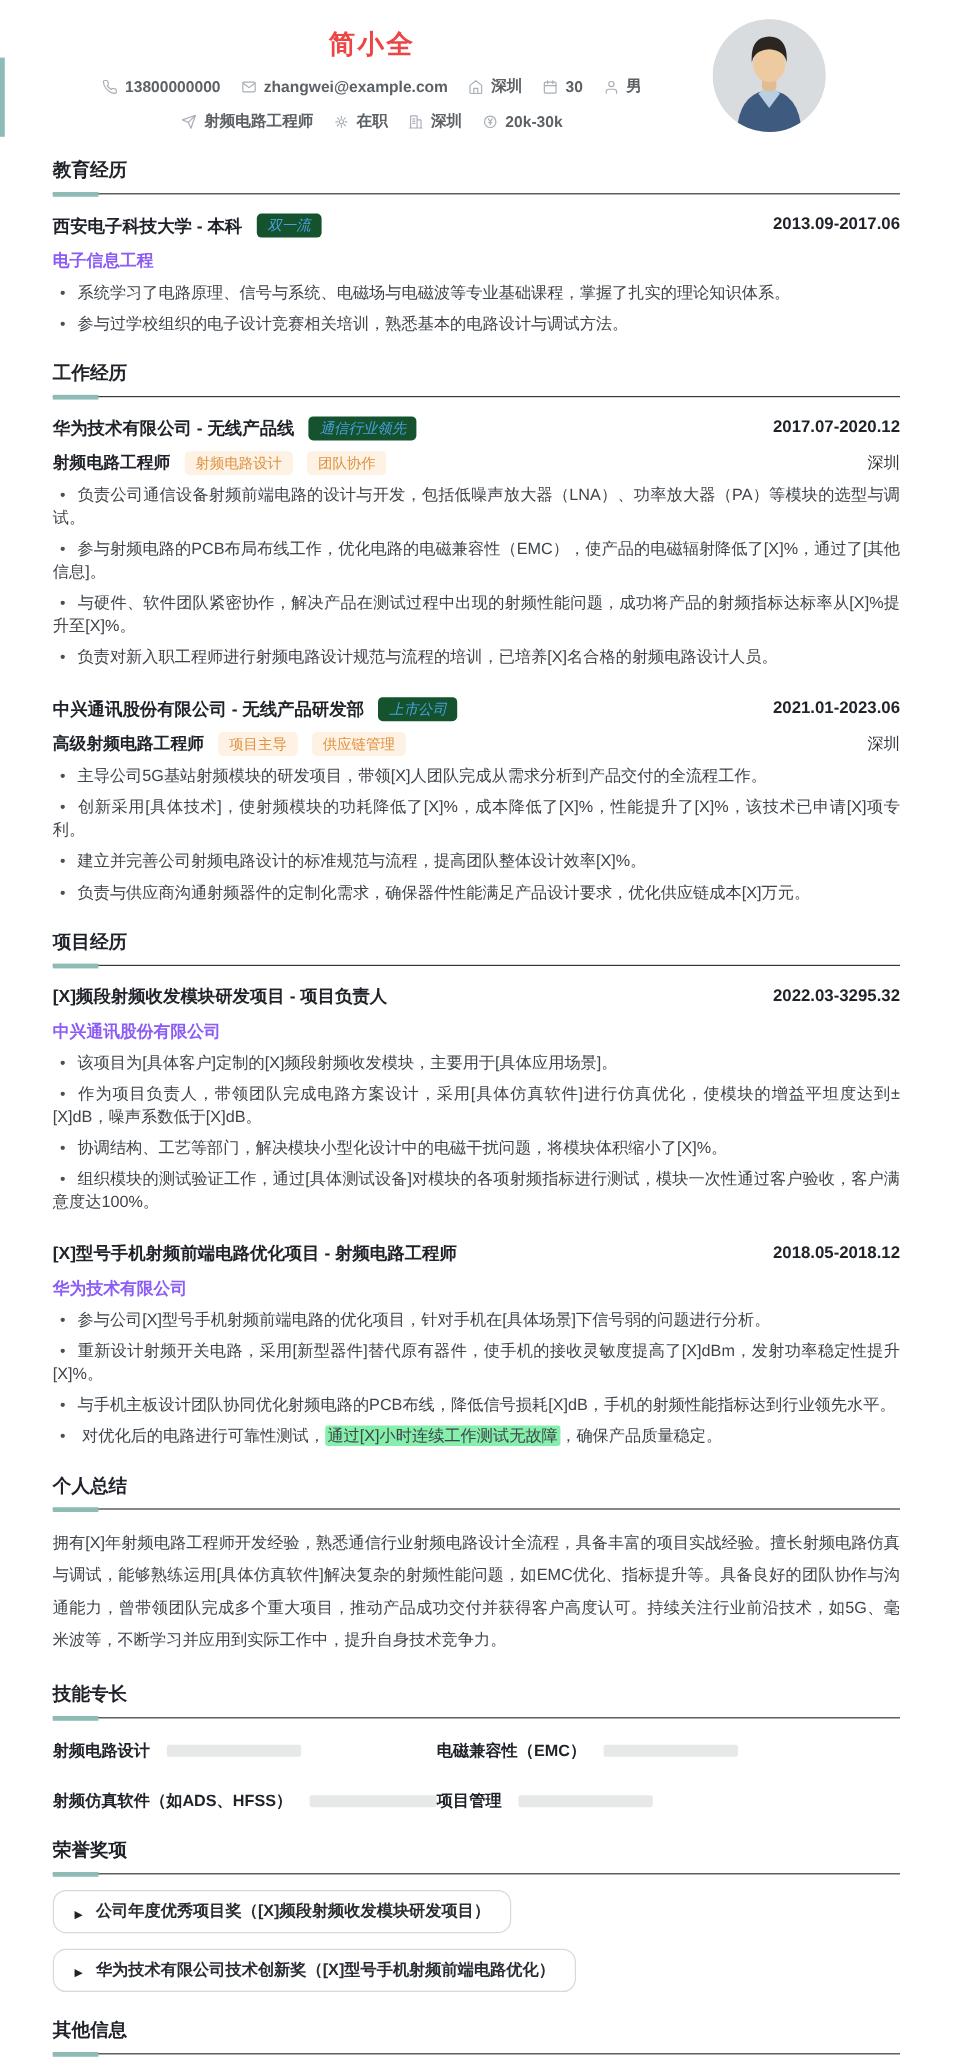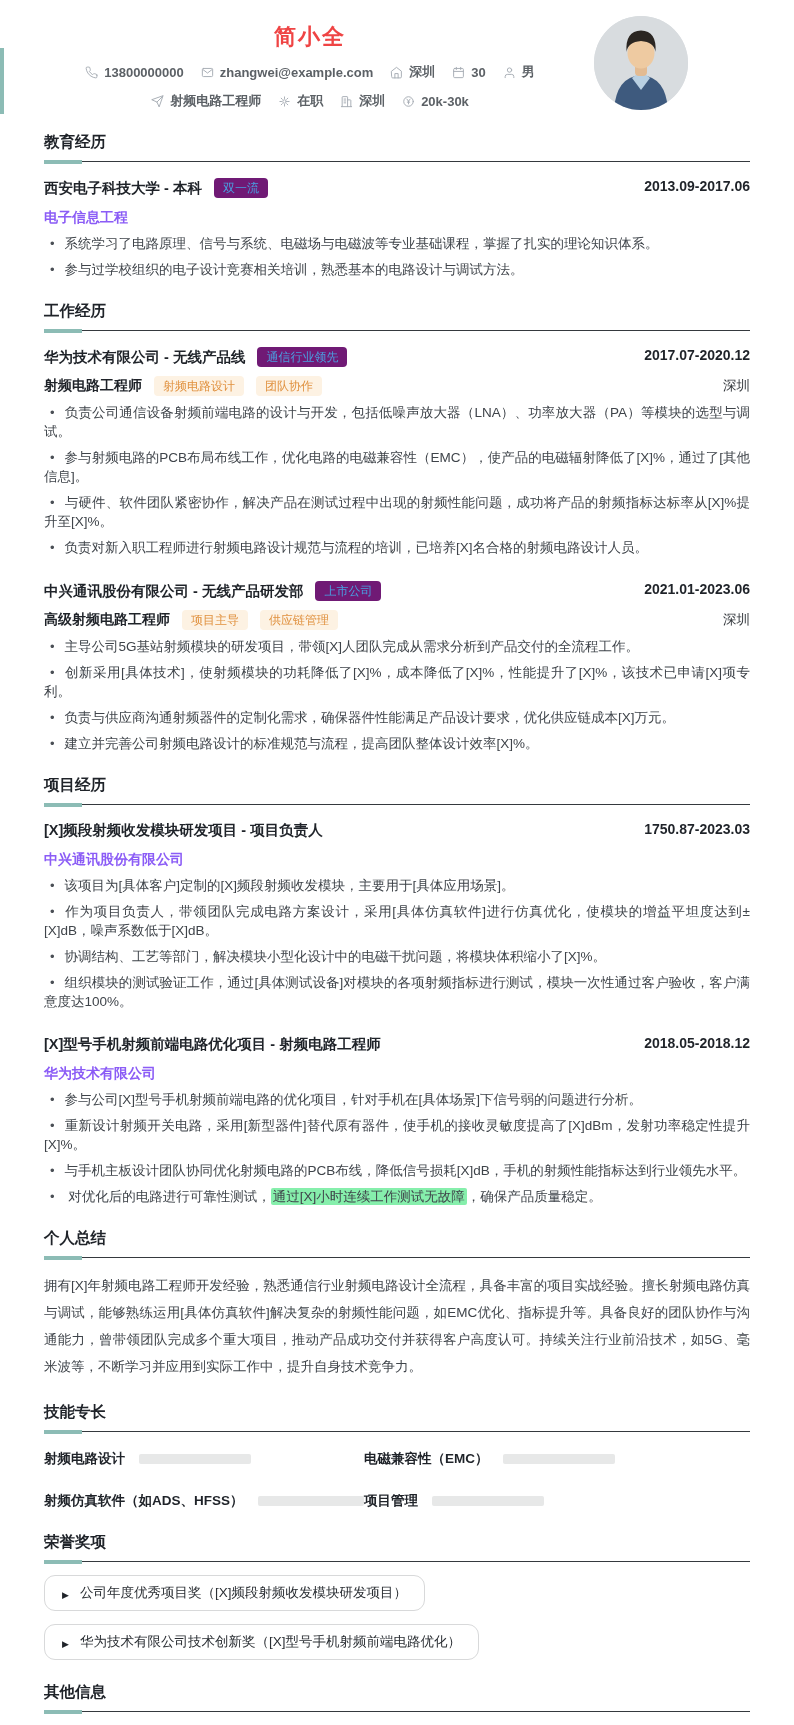--- a/index.html
+++ b/index.html
@@ -28,38 +28,38 @@
   .entry + .entry { margin-top:24px; }
   .entry-row { display:flex; justify-content:space-between; }
   .entry-left { display:flex; align-items:center; gap:12px; min-width:0; }
   .entry-title { font-size:14.5px; font-weight:700; color:#1f2329; }
   .date { font-size:14px; font-weight:700; color:#1f2329; white-space:nowrap; }
   .role-row { display:flex; justify-content:space-between; align-items:center; margin-top:9px; }
   .role-left { display:flex; align-items:center; gap:12px; }
   .role { font-size:14px; font-weight:700; color:#1f2329; }
   .location { font-size:13.5px; color:#33373c; }
   .tag { font-size:12px; line-height:1; padding:4px 9px; border-radius:4px; white-space:nowrap; }
-  .tag-blue { color:#4a9fe0; background:#701a75; }
+  .tag-blue { color:#4a9fe0; background:#14532d;font-style:italic; }
   .tag-orange { color:#e0913f; background:#fdf2e3; }
   .major, .company { font-size:14px; font-weight:700; margin-top:11px; color:#8b5cf6; }
 
   .bullet { font-size:13.5px; color:#3f444a; line-height:19px; margin-top:7px; text-align:justify; }
   .bullet::before { content:"\2022"; color:#4a4f55; margin:0 10px 0 6px; font-size:13px; }
   .hl { background:#86efac; padding:1px 2px; border-radius:2px; }
 
   .summary-text { margin-top:14px; font-size:13.5px; color:#3f444a; line-height:27px; text-align:justify; }
 
   .skills-grid { display:grid; grid-template-columns:320px 1fr; row-gap:24px; margin-top:18px; }
   .skill { display:flex; align-items:center; }
   .skill-label { font-size:13.5px; font-weight:700; color:#1f2329; margin-right:14px; white-space:nowrap; }
   .skill-track { width:112px; height:10px; background:#e7e8e8; border-radius:2px; overflow:hidden; }
   .skill-fill { height:100%; background:#8cbcb5; clip-path:polygon(0 0,100% 0,calc(100% - 5px) 100%,0 100%); }
 
   .award { display:flex; width:fit-content; align-items:center; gap:11px; margin-top:13px; border:1px solid #d8d9da; border-radius:11px; padding:8px 17px; font-size:13.5px; color:#2a2e33; }
-  .awards-list { margin-top:6px; }
+  .awards-list { margin-top:6px;font-weight:bold; }
   .award-arrow::before { content:"\25B6"; font-size:9px; color:#1f2329; }
 </style>
 </head>
 <body>
 
 <div class="page">
   <div class="accent-strip"></div>
 
   <header class="hdr">
     <div class="hdr-center">
@@ -199,35 +199,35 @@
       <div class="role-row">
         <div class="role-left">
           <span class="role">高级射频电路工程师</span>
           <span class="tag tag-orange">项目主导</span>
           <span class="tag tag-orange">供应链管理</span>
         </div>
         <span class="location">深圳</span>
       </div>
       <div class="bullet">主导公司5G基站射频模块的研发项目，带领[X]人团队完成从需求分析到产品交付的全流程工作。</div>
       <div class="bullet">创新采用[具体技术]，使射频模块的功耗降低了[X]%，成本降低了[X]%，性能提升了[X]%，该技术已申请[X]项专利。</div>
+      <div class="bullet">建立并完善公司射频电路设计的标准规范与流程，提高团队整体设计效率[X]%。</div>
       <div class="bullet">负责与供应商沟通射频器件的定制化需求，确保器件性能满足产品设计要求，优化供应链成本[X]万元。</div>
-      <div class="bullet">建立并完善公司射频电路设计的标准规范与流程，提高团队整体设计效率[X]%。</div>
     </div>
   </section>
 
   <section class="section">
     <div class="sec-head">
       <h2 class="sec-title">项目经历</h2>
       <span class="accent-seg"></span>
     </div>
 
     <div class="entry">
       <div class="entry-row">
         <span class="entry-title">[X]频段射频收发模块研发项目 - 项目负责人</span>
-        <span class="date">1750.87-2023.03</span>
+        <span class="date">2022.03-3295.32</span>
       </div>
       <div class="company">中兴通讯股份有限公司</div>
       <div class="bullet">该项目为[具体客户]定制的[X]频段射频收发模块，主要用于[具体应用场景]。</div>
       <div class="bullet">作为项目负责人，带领团队完成电路方案设计，采用[具体仿真软件]进行仿真优化，使模块的增益平坦度达到±[X]dB，噪声系数低于[X]dB。</div>
       <div class="bullet">协调结构、工艺等部门，解决模块小型化设计中的电磁干扰问题，将模块体积缩小了[X]%。</div>
       <div class="bullet">组织模块的测试验证工作，通过[具体测试设备]对模块的各项射频指标进行测试，模块一次性通过客户验收，客户满意度达100%。</div>
     </div>
 
     <div class="entry">
       <div class="entry-row">

